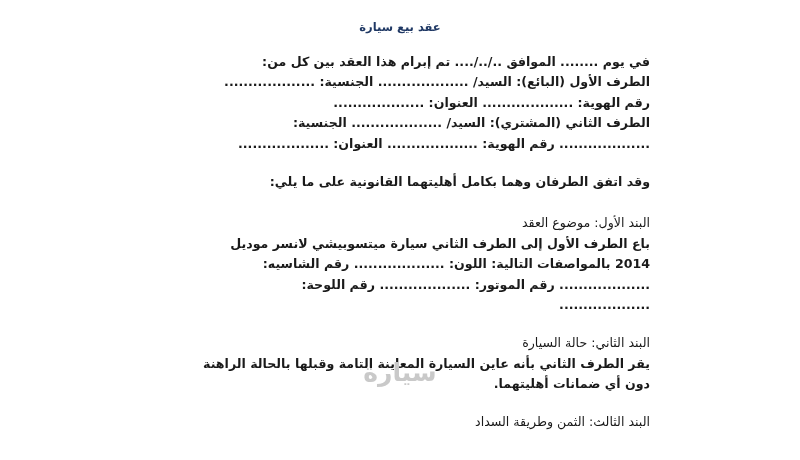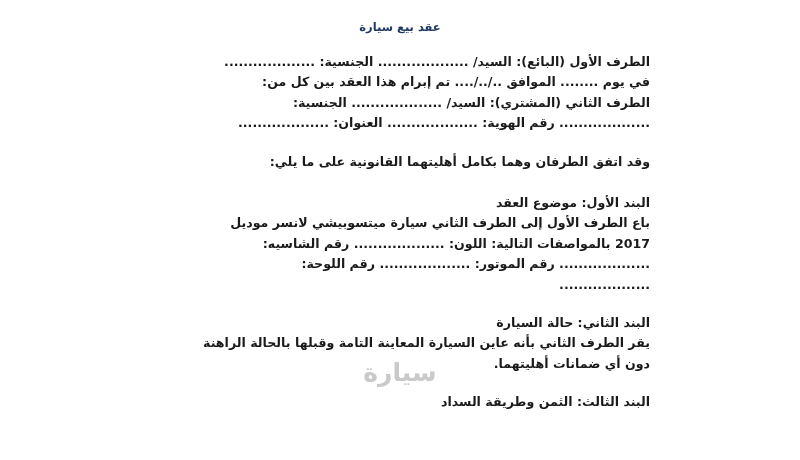--- a/index.html
+++ b/index.html
@@ -41,21 +41,21 @@
   .para {
     margin: 0 0 0 0;
   }
   .spacer-md { height: 18px; }
   .spacer-lg { height: 21px; }
   .section-head {
     direction: rtl;
     text-align: right;
     color: #1a1a1a;
     font-size: 12.6px;
-    font-weight: bold;
+    font-weight: normal;
     line-height: 1.62;
   }
   .line {
     display: block;
   }
   .watermark {
     position: absolute;
     left: 0;
     right: 0;
     bottom: 14px;
@@ -69,37 +69,38 @@
   }
 </style>
 </head>
 <body>
 
 <div class="page">
 
   <div class="doc-title">عقد بيع سيارة</div>
 
   <div class="body-text">
+    <div class="para line">في يوم ........ الموافق ../../.... تم إبرام هذا العقد بين كل من:</div>
     <div class="para line">الطرف الأول (البائع): السيد/ ................... الجنسية: ...................</div>
-    <div class="para line">في يوم ........ الموافق ../../.... تم إبرام هذا العقد بين كل من:</div>
+    <div class="para line">رقم الهوية: ...................  العنوان: ...................</div>
     <div class="para line">الطرف الثاني (المشتري): السيد/ ................... الجنسية:</div>
     <div class="para line">................... رقم الهوية: ...................  العنوان: ...................</div>
   </div>
 
   <div class="spacer-md"></div>
 
   <div class="body-text">وقد اتفق الطرفان وهما بكامل أهليتهما القانونية على ما يلي:</div>
 
   <div class="spacer-lg"></div>
 
   <div>
     <div class="section-head">البند الأول: موضوع العقد</div>
     <div class="body-text">
       <div class="line">باع الطرف الأول إلى الطرف الثاني سيارة ميتسوبيشي لانسر موديل</div>
-      <div class="line">2017 بالمواصفات التالية: اللون: ................... رقم الشاسيه:</div>
+      <div class="line">2014 بالمواصفات التالية: اللون: ................... رقم الشاسيه:</div>
       <div class="line">................... رقم الموتور: ................... رقم اللوحة:</div>
       <div class="line">...................</div>
     </div>
   </div>
 
   <div class="spacer-md"></div>
 
   <div>
     <div class="section-head">البند الثاني: حالة السيارة</div>
     <div class="body-text">

